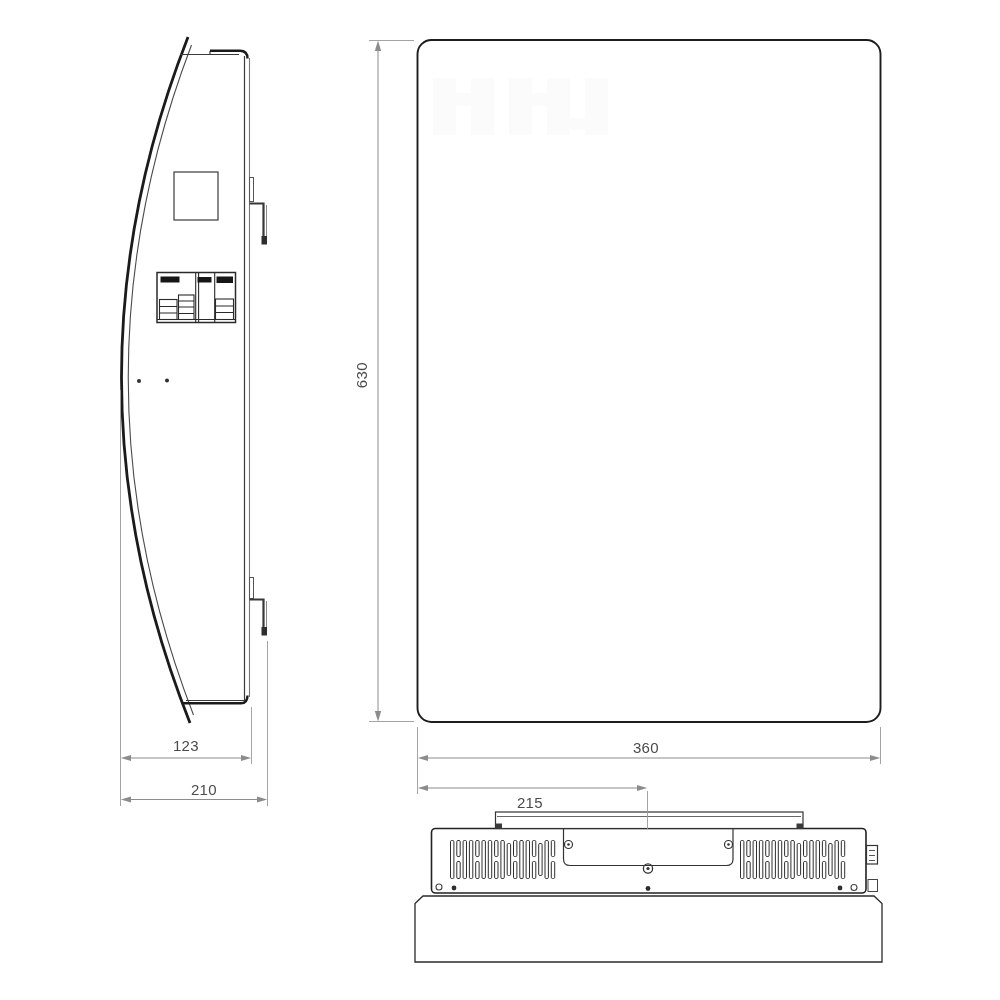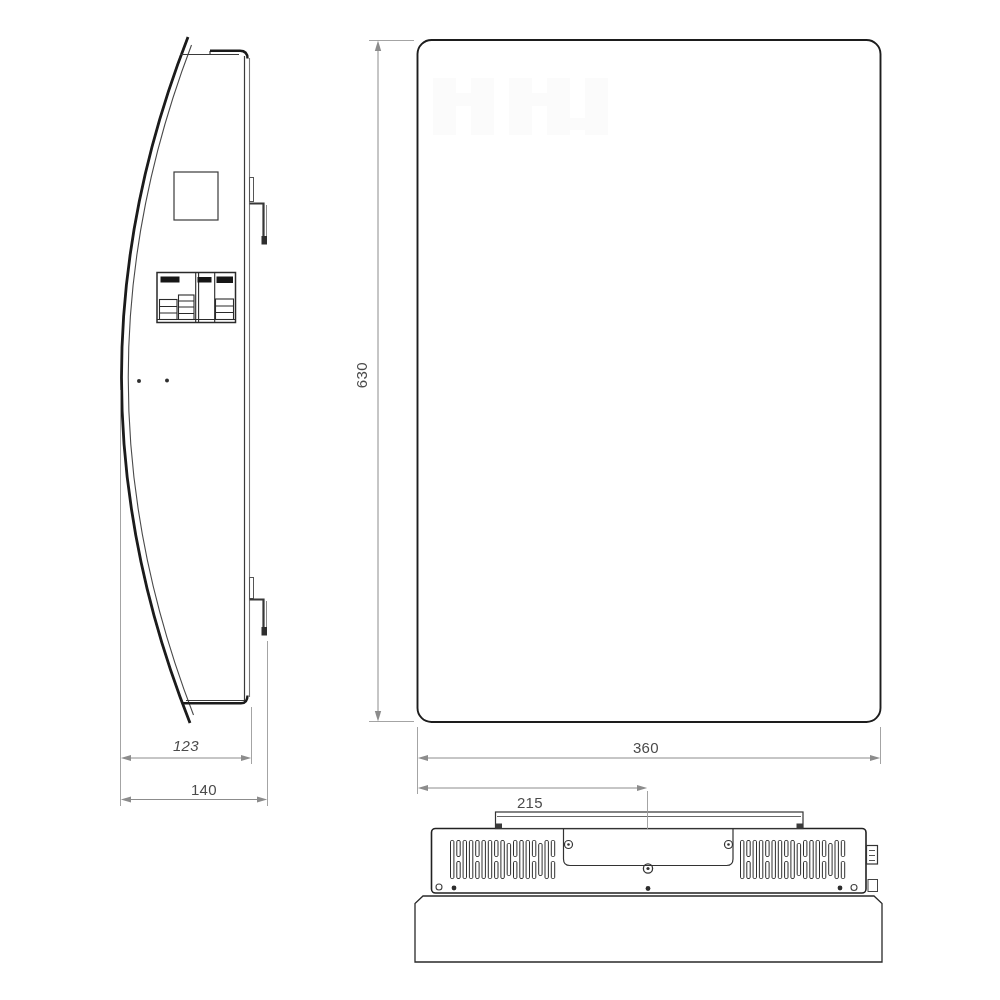--- a/index.html
+++ b/index.html
@@ -196,18 +196,18 @@
     <g>
       <path d="M 647.5 791 V 829" fill="none" stroke="#9a9a9a" stroke-width="0.9"></path>
       <path d="M 427 788 H 638" fill="none"></path>
       <polygon points="417.8,788 428,784.9 428,791.1" stroke="none"></polygon>
       <polygon points="647.2,788 637,784.9 637,791.1" stroke="none"></polygon>
     </g>
   </g>
 </svg>
 
 <span class="dim-label vertical" style="left:340px;top:366px;">630</span>
-<span class="dim-label" style="left:164px;top:737px;font-style:italic;">123</span>
-<span class="dim-label" style="left:182px;top:781px;">140</span>
+<span class="dim-label" style="left:164px;top:737px;">123</span>
+<span class="dim-label" style="left:182px;top:781px;">210</span>
 <span class="dim-label" style="left:624px;top:739px;">360</span>
 <span class="dim-label" style="left:508px;top:794px;">215</span>
 
 </div>
 
 </body></html>

